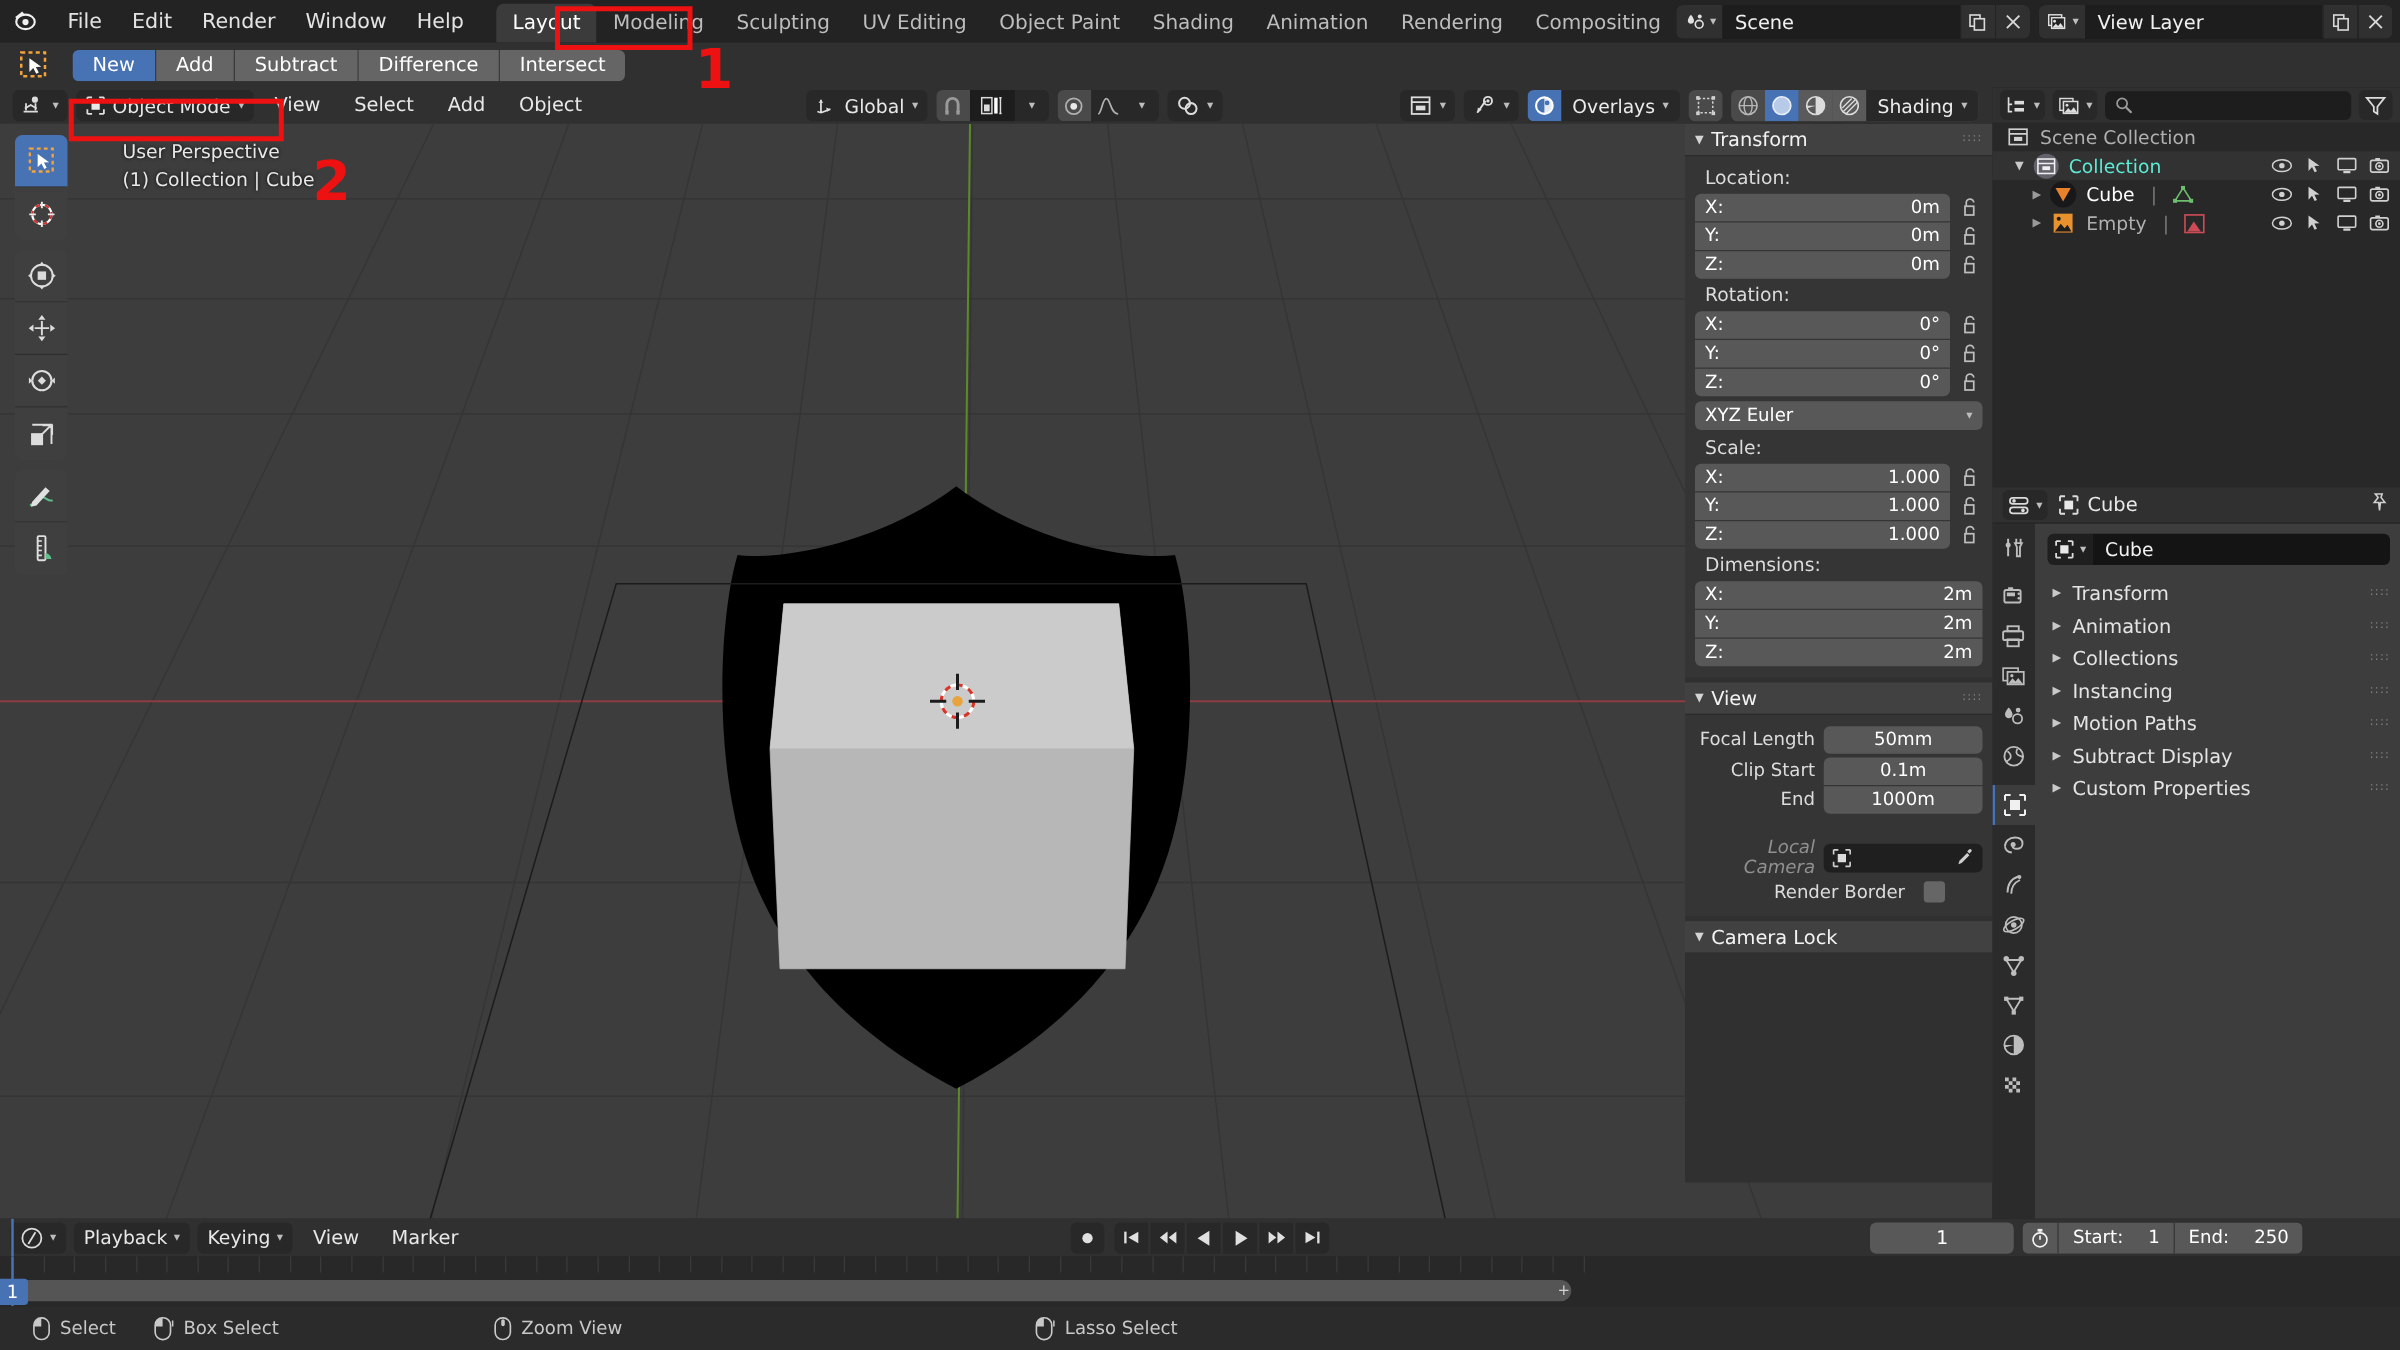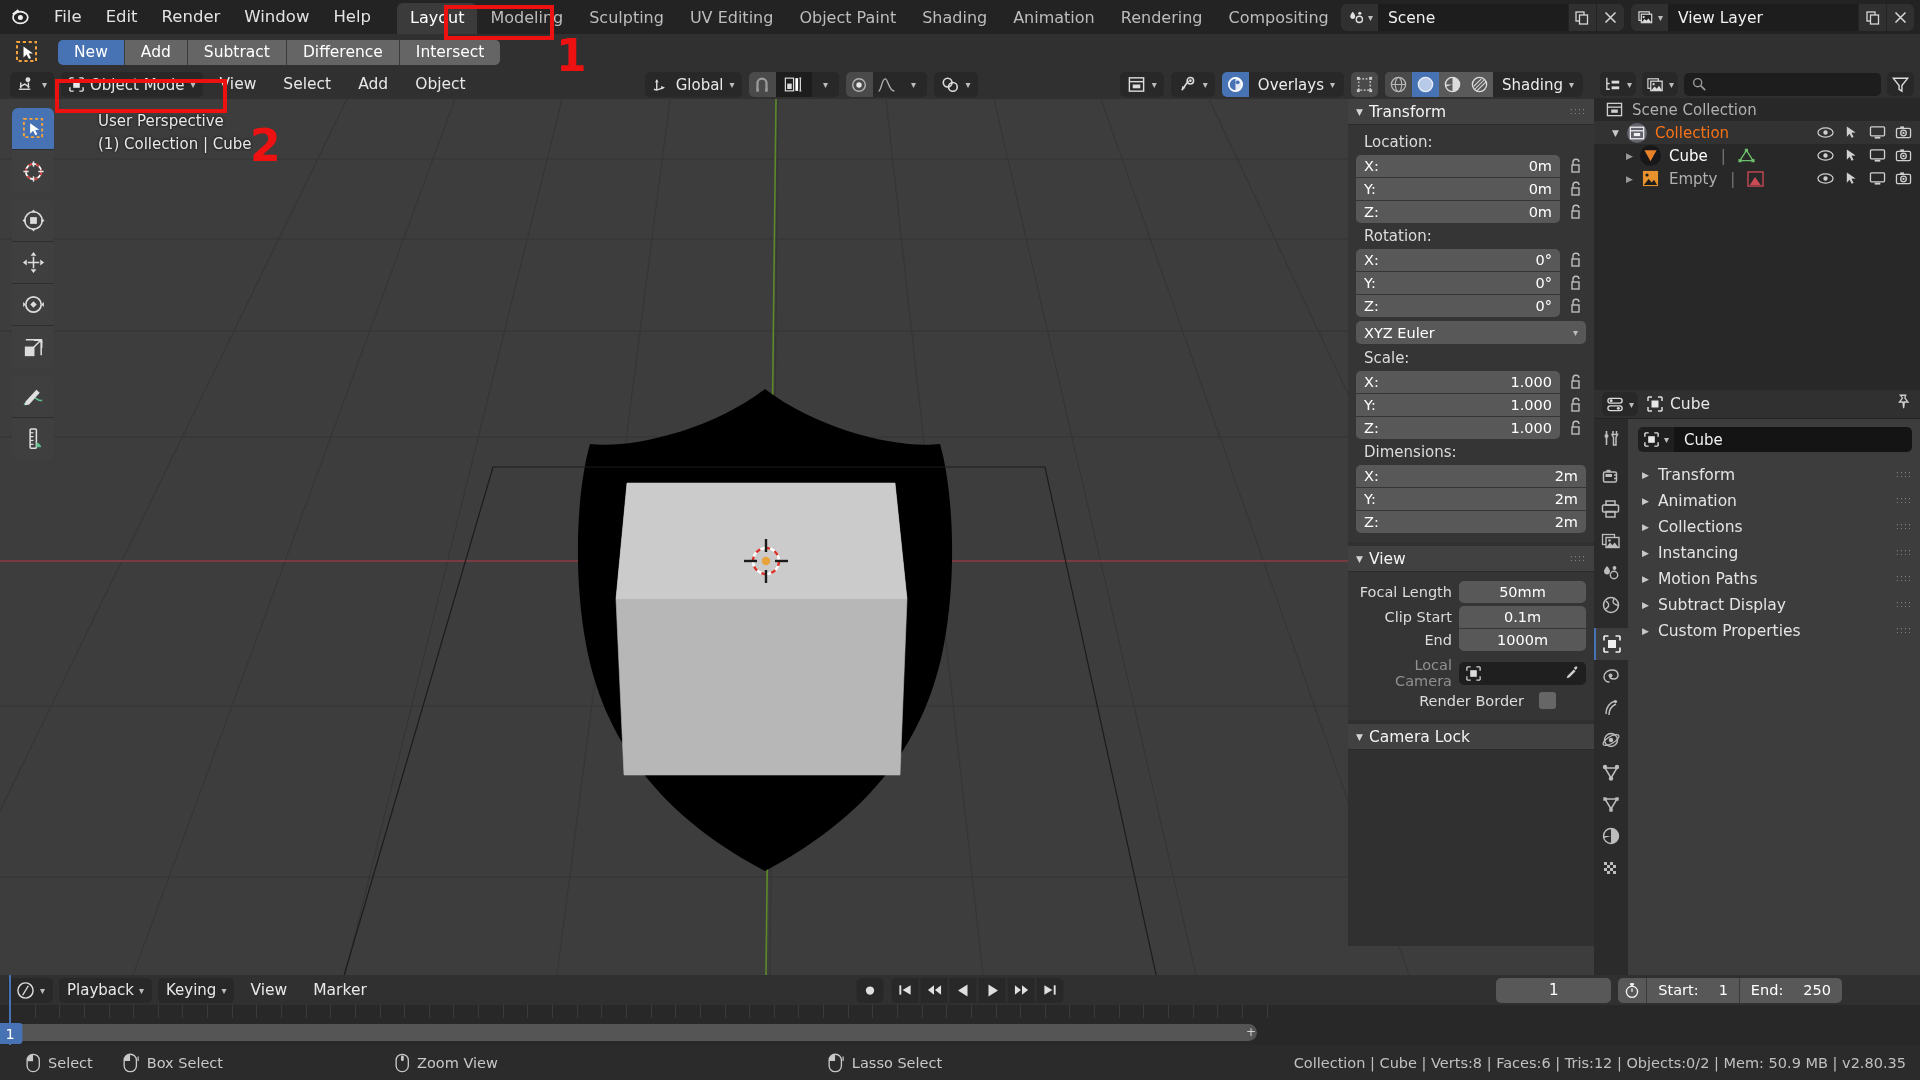--- a/index.html
+++ b/index.html
@@ -912,21 +912,21 @@
           <div class="np-val solo">50mm</div>
         </div>
         <div class="np-row2" style="margin-bottom:1px;">
           <div class="np-rlabel">Clip Start</div>
           <div class="np-val top">0.1m</div>
         </div>
         <div class="np-row2">
           <div class="np-rlabel">End</div>
           <div class="np-val bot">1000m</div>
         </div>
-        <div class="np-row2" style="margin-top:6px;">
+        <div class="np-row2" style="margin-top:19px;font-style:italic;">
           <div class="np-rlabel dim">Local Camera</div>
           <div class="objfield">
             <svg width="17" height="17" viewBox="0 0 18 18">
               <path d="M2 2h4M2 2v4M16 2h-4M16 2v4M2 16h4M2 16v-4M16 16h-4M16 16v-4" stroke="#cfcfcf" stroke-width="1.4" fill="none"></path>
               <rect x="5.5" y="5.5" width="7" height="7" fill="#dcdcdc"></rect>
             </svg>
             <svg width="16" height="16" viewBox="0 0 18 18">
               <path d="M3 15l1-3 7-7 2 2-7 7z" fill="#cfcfcf"></path>
               <path d="M11 3.5l2 2 1.6-1.6a1.4 1.4 0 0 0-2-2z" fill="#cfcfcf"></path>
             </svg>
@@ -991,21 +991,21 @@
     <div class="ol-row hl" style="padding-left:18px;gap:7px;">
       <span style="font-size:9px;color:#c9c9c9;">▼</span>
       <span style="position:relative;display:flex;align-items:center;justify-content:center;width:22px;height:22px;">
         <span style="position:absolute;width:20px;height:20px;border-radius:50%;background:#8c8ca0;opacity:.55;"></span>
         <svg width="16" height="16" viewBox="0 0 18 18" style="position:relative;">
           <rect x="1.5" y="2.5" width="15" height="13" fill="none" stroke="#f0f0f0" stroke-width="1.4"></rect>
           <line x1="1.5" y1="6.5" x2="16.5" y2="6.5" stroke="#f0f0f0" stroke-width="1.4"></line>
           <rect x="5.5" y="9" width="7" height="3.5" fill="#f0f0f0"></rect>
         </svg>
       </span>
-      <span class="ol-name" style="color:#f97316;">Collection</span>
+      <span class="ol-name" style="color:#5eead4;">Collection</span>
       <span class="ol-icons">
         <span class="ol-ic">
           <svg width="17" height="13" viewBox="0 0 18 13">
               <ellipse cx="9" cy="6.5" rx="8" ry="5" fill="none" stroke="#d0d0d0" stroke-width="1.3"></ellipse>
               <circle cx="9" cy="6.5" r="2.3" fill="#d0d0d0"></circle>
             </svg>
         </span>
         <span class="ol-ic">
           <svg width="15" height="15" viewBox="0 0 16 16">
               <path d="M3 1.5v11l3-3.3 2.2 4.5 2-1-2.2-4.4 4.4-.3z" fill="#d0d0d0"></path>
@@ -1502,21 +1502,20 @@
       <span>Zoom View</span>
     </div>
     <div class="sb-item">
       <svg width="17" height="20" viewBox="0 0 18 21">
         <rect x="1.2" y="1.2" width="13" height="18.5" rx="6.3" fill="none" stroke="#c8c8c8" stroke-width="1.4"></rect>
         <path d="M1.2 8.5V7.5a6.3 6.3 0 0 1 6.3-6.3v7.3z" fill="#c8c8c8"></path>
         <path d="M16 3.5v5" stroke="#c8c8c8" stroke-width="1.3"></path>
       </svg>
       <span>Lasso Select</span>
     </div>
-    <div class="sb-status">Collection | Cube | Verts:8 | Faces:6 | Tris:12 | Objects:0/2 | Mem: 50.9 MB | v2.80.35</div>
   </div>
 
   <div class="annot-box" style="left:444px;top:5px;width:110px;height:35px;"></div>
   <div class="annot-num" style="left:556px;top:30px;">1</div>
 
   <div class="annot-box" style="left:55px;top:79px;width:172px;height:34px;"></div>
   <div class="annot-num" style="left:250px;top:120px;">2</div>
 
 <div class="tl-upline" style="position: absolute; left: 9px; top: 975px; height: 30px; width: 2px; background: rgb(71, 114, 179); z-index: 6;"></div>
   </div>

